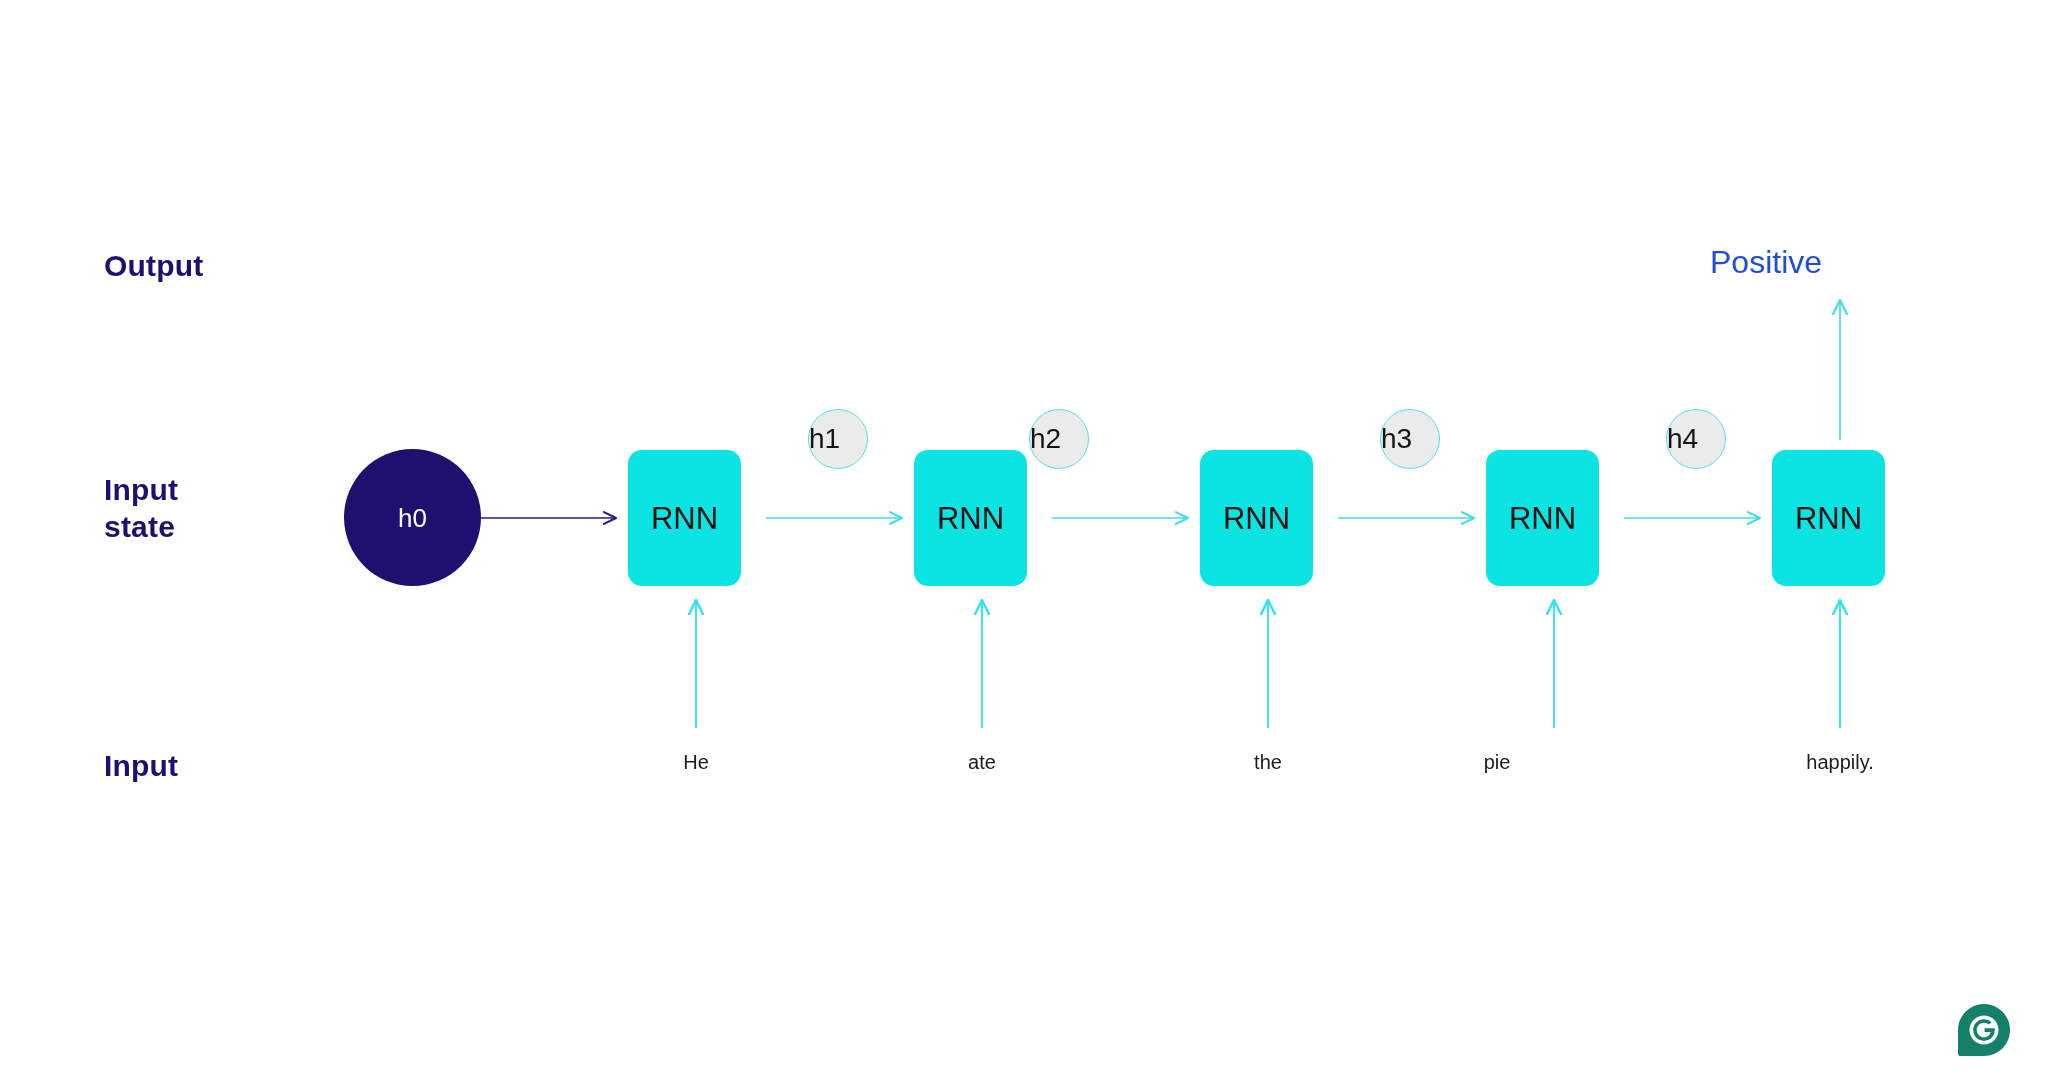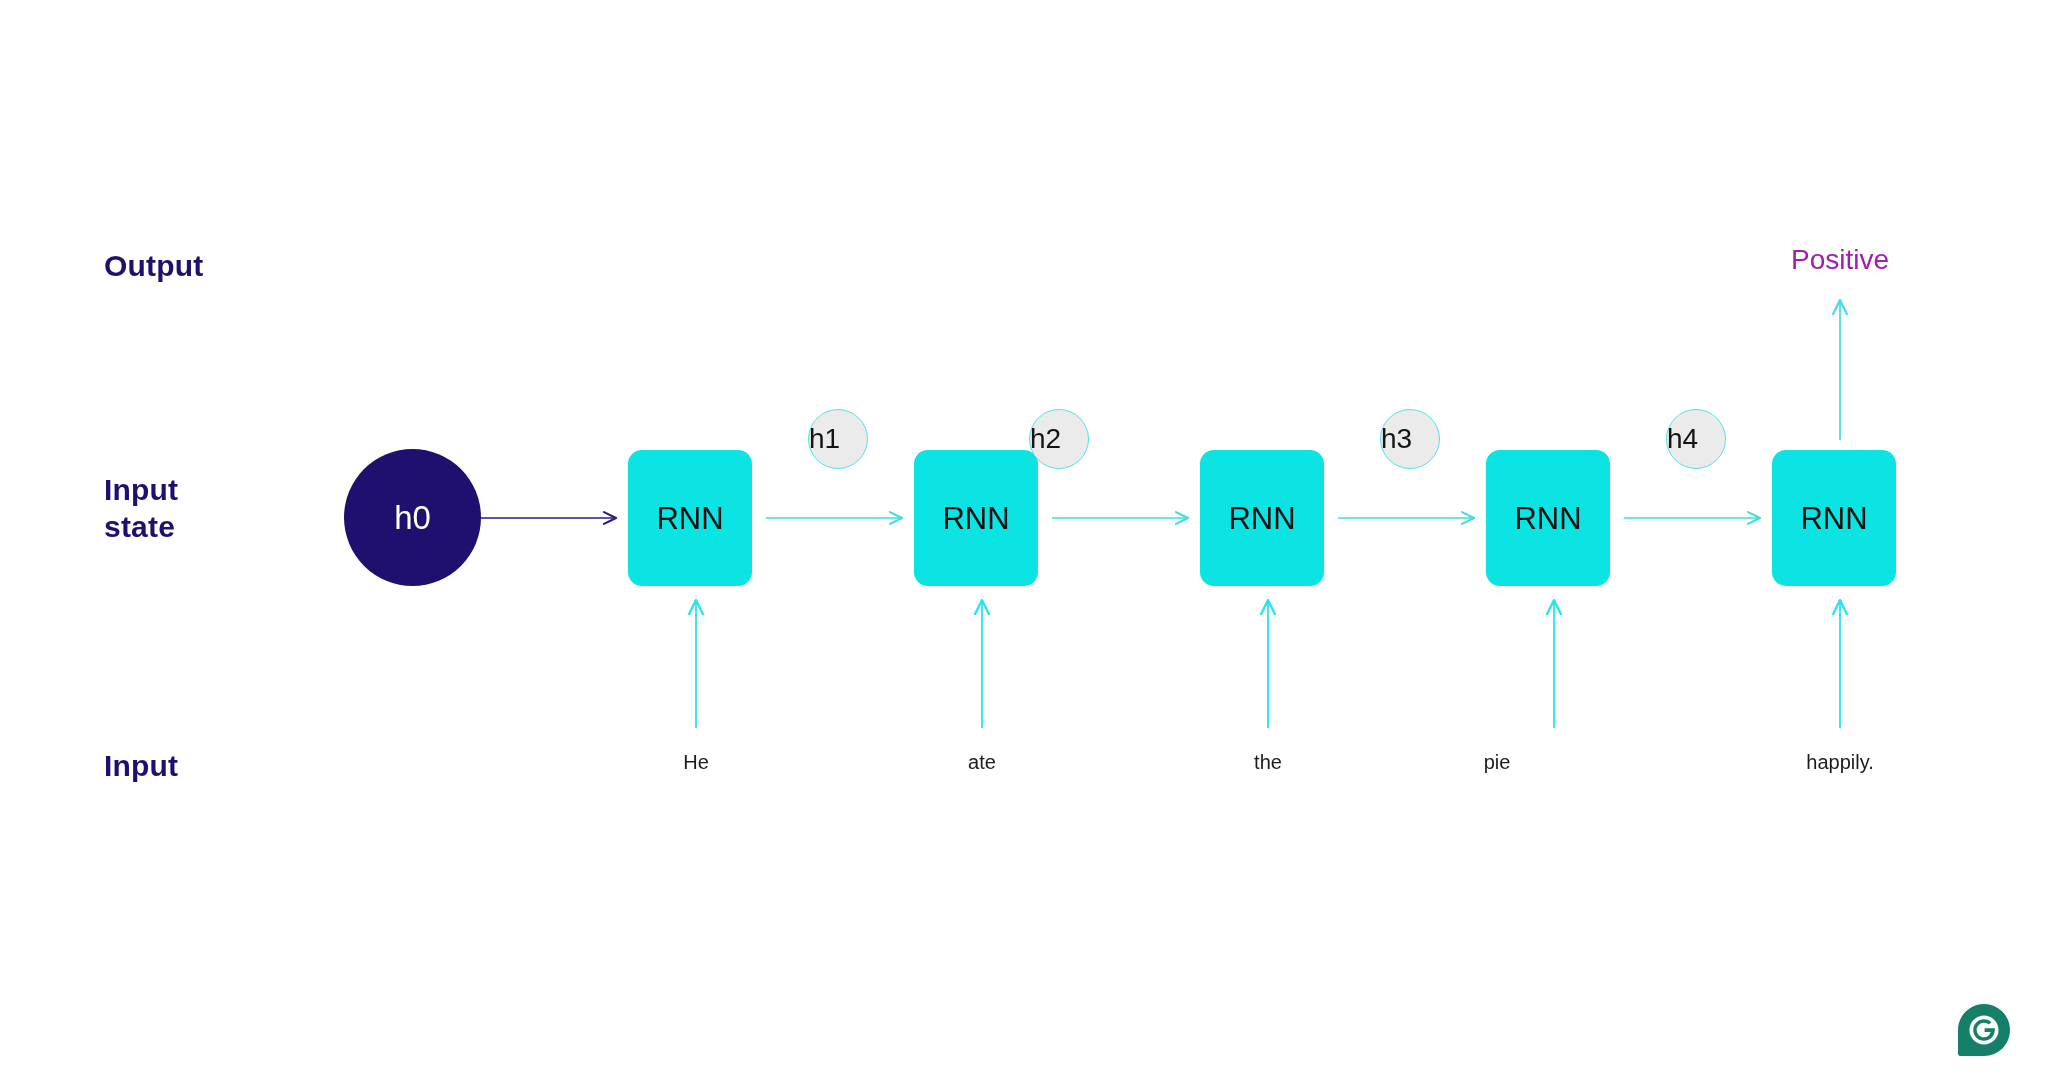--- a/index.html
+++ b/index.html
@@ -41,30 +41,30 @@
     width: 137px;
     height: 137px;
     border-radius: 50%;
     background: #1f1070;
     display: flex;
     align-items: center;
     justify-content: center;
   }
   #h0-circle .h0-text {
     color: #ffffff;
-    font-size: 33px;
+    font-size: 26px;
     font-family: "Liberation Sans", sans-serif;
     line-height: 1;
   }
 
   
   .rnn-cell {
     position: absolute;
     top: 450px;
-    width: 124px;
+    width: 113px;
     height: 136px;
     border-radius: 14px;
     background: #0CE3E3;
     display: flex;
     align-items: center;
     justify-content: center;
   }
   .rnn-cell .rnn-text {
     color: #111111;
     font-size: 31px;
@@ -105,23 +105,22 @@
     font-family: "Liberation Sans", sans-serif;
     line-height: 1;
   }
 
   
   #output-word {
     position: absolute;
     top: 246px;
     width: 260px;
     margin-left: -130px;
-    text-align: center;
-    font-size: 28px;
-    color: #a21caf;
+    font-size: 32px;
+    color: #1d4ed8;
     font-family: "Liberation Sans", sans-serif;
     line-height: 1;
   }
 
   
   #arrow-layer {
     position: absolute;
     left: 0;
     top: 0;
     width: 2048px;

